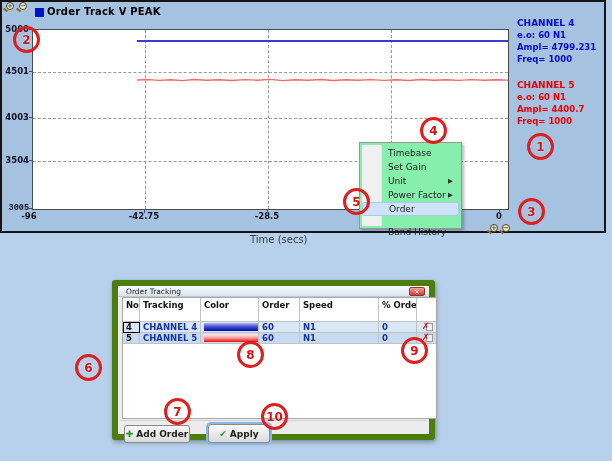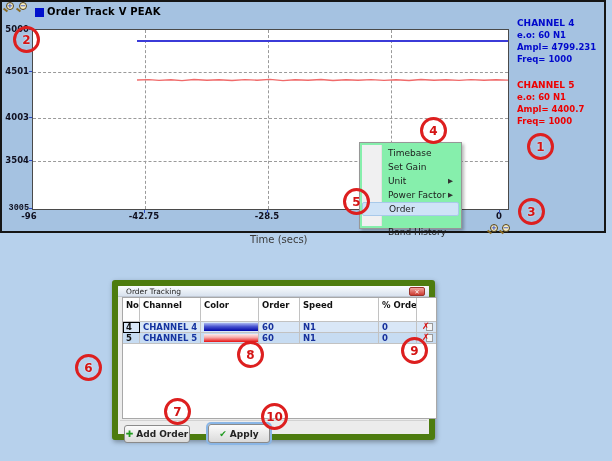--- a/index.html
+++ b/index.html
@@ -226,21 +226,21 @@
 
 <div class="abs" id="order-dialog">
   <div class="abs" id="dialog-titlebar">
     <span class="abs" id="dialog-title">Order Tracking</span>
     <span class="abs" id="dialog-close">✕</span>
   </div>
 
   <div class="abs" id="order-table">
     <div class="abs trow header-row" style="top:0;">
       <div class="tcell w-no">No</div>
-      <div class="tcell w-ch">Channel</div>
+      <div class="tcell w-ch">Tracking</div>
       <div class="tcell w-col">Color</div>
       <div class="tcell w-or">Order</div>
       <div class="tcell w-sp">Speed</div>
       <div class="tcell w-pct">% Order</div>
       <div class="tcell w-del"></div>
     </div>
 
     <div class="abs trow data-row row-1" style="top:24px;">
       <div class="tcell w-no cell-focus">4</div>
       <div class="tcell w-ch chan-text">CHANNEL 4</div>

